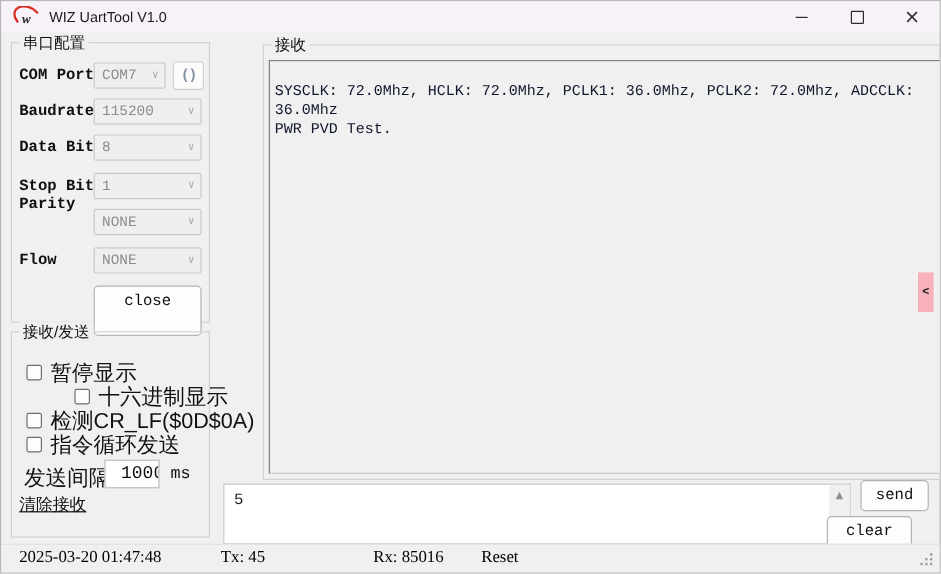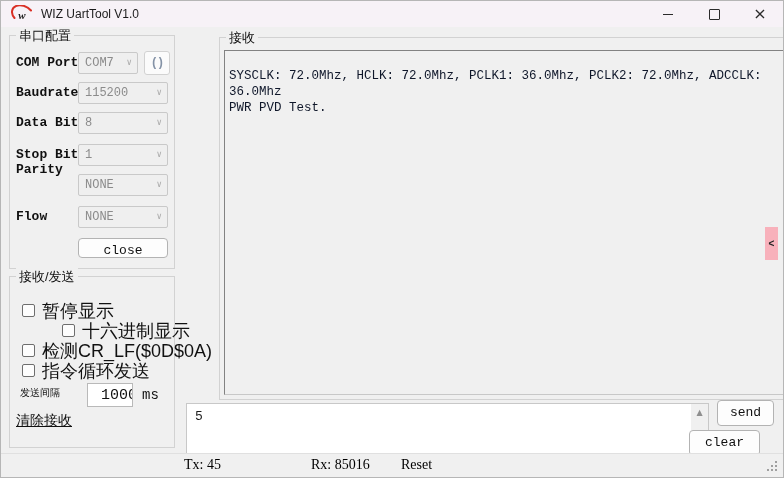--- a/index.html
+++ b/index.html
@@ -28,21 +28,21 @@
           font:12px/20px "Liberation Mono",monospace;color:var(--disabled-text,#8b8b8b);padding-left:6px;}
   .select .chev{position:absolute;right:5px;top:0;font-size:9px;line-height:20px;color:#a9a9a9;}
   .iconbtn{position:absolute;width:26px;height:24px;box-sizing:border-box;background:#fbfbfb;border:1px solid #d2d2d2;border-radius:3px;
            font:bold 12px/22px "Liberation Mono",monospace;color:#8492a6;text-align:center;letter-spacing:-1px;}
   .btn{box-sizing:border-box;background:#fdfdfd;border:1px solid #b3b3b3;border-radius:4px;
        font:13px/24px "Liberation Mono",monospace;color:#101010;text-align:center;}
   
   .cbrow{position:absolute;left:12px;display:flex;align-items:flex-start;}
   .cbbox{width:13px;height:13px;box-sizing:border-box;border:1px solid #6e6e6e;border-radius:2px;background:#fdfdfd;margin-right:7px;flex:0 0 auto;}
   .cblabel{font-size:18px;color:#111;line-height:14px;white-space:nowrap;}
-  .ivlabel{position:absolute;font-size:10px;color:#111;white-space:nowrap;}
+  .ivlabel{position:absolute;font-size:18px;color:#111;white-space:nowrap;}
   .ivinput{position:absolute;box-sizing:border-box;width:46px;height:24px;border:1px solid #b9b9b9;background:#fff;
            font:15px "Liberation Mono",monospace;color:#101010;padding:0 0 0 6px;}
   .ivunit{position:absolute;font:14px "Liberation Mono",monospace;color:#111;}
   .link{position:absolute;font-size:14px;color:#111;text-decoration:underline;cursor:pointer;white-space:nowrap;}
   
   .rxbox{position:absolute;left:4px;top:12px;width:580px;height:345px;box-sizing:border-box;background:#f0f0f0;
          border:1px solid;border-color:#828282 #c8c8c8 #c8c8c8 #828282;overflow:hidden;}
   .rxtext{padding:17px 5px 0 4px;font:12.5px/16px "Liberation Mono",monospace;color:#0f172a;white-space:pre-wrap;}
   
   .sendwrap{position:absolute;left:185px;top:402px;width:523px;height:52px;box-sizing:border-box;background:#fff;
@@ -122,21 +122,21 @@
       <span>NONE</span>
       <span class="chev">∨</span>
     </div>
 
     <span class="flabel" style="top:173px;">Flow</span>
     <div class="select" style="left:68px;top:170px;width:90px;">
       <span>NONE</span>
       <span class="chev">∨</span>
     </div>
 
-    <div class="btn" style="position:absolute;left:68px;top:202px;width:90px;height:20px;">close</div>
+    <div class="btn" style="position:absolute;left:68px;top:202px;width:90px;height:42px;">close</div>
   </div>
 
   <div class="group" style="left:8px;top:275px;width:164px;height:170px;">
     <span class="glabel">接收/发送</span>
 
     <div class="cbrow" style="top:27px;">
       <span class="cbbox"></span>
       <span class="cblabel">暂停显示</span>
     </div>
     <div class="cbrow" style="top:47px;padding-left:40px;">
@@ -176,19 +176,20 @@
     </div>
   </div>
   <div class="btn" style="position:absolute;left:716px;top:399px;width:57px;height:26px;">send</div>
   <div class="btn" style="position:absolute;left:688px;top:429px;width:71px;height:26px;">clear</div>
 
   <div class="sidetab">
     <span>&lt;</span>
   </div>
 
   <div class="statusbar">
+    <span class="st-time">2025-03-20 01:47:48</span>
     <span class="st-tx">Tx: 45</span>
     <span class="st-rx">Rx: 85016</span>
     <span class="st-reset">Reset</span>
     <div class="grip"></div>
   </div>
 
 </div>
 
 </body></html>

